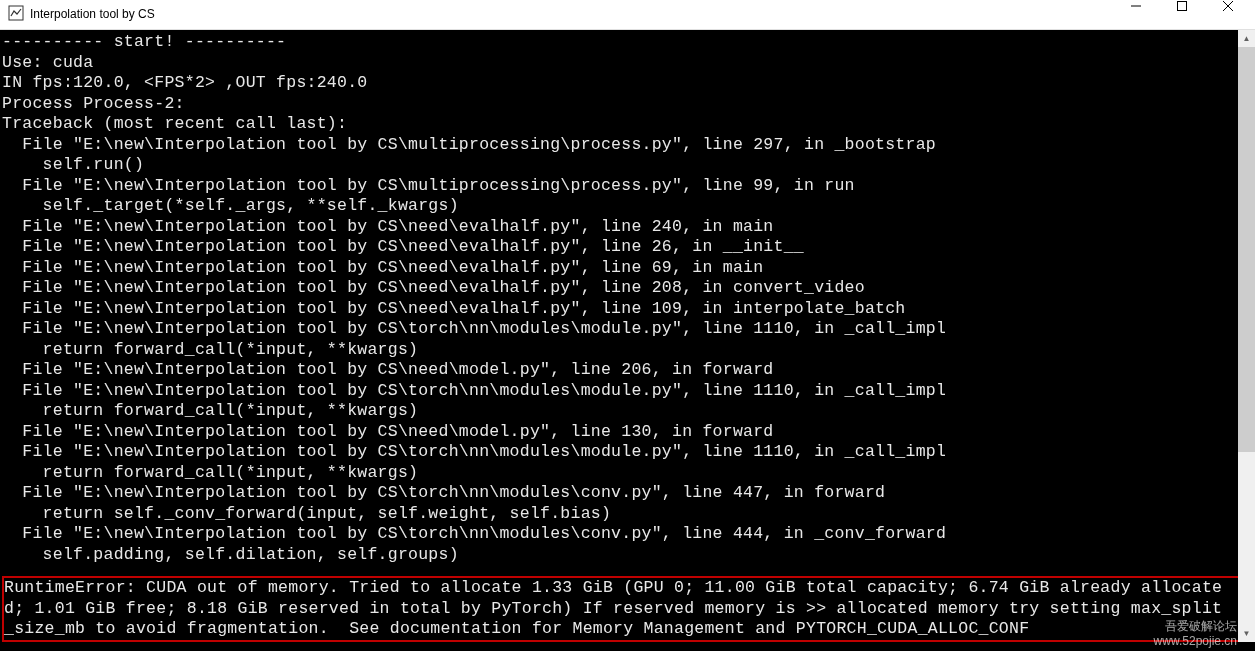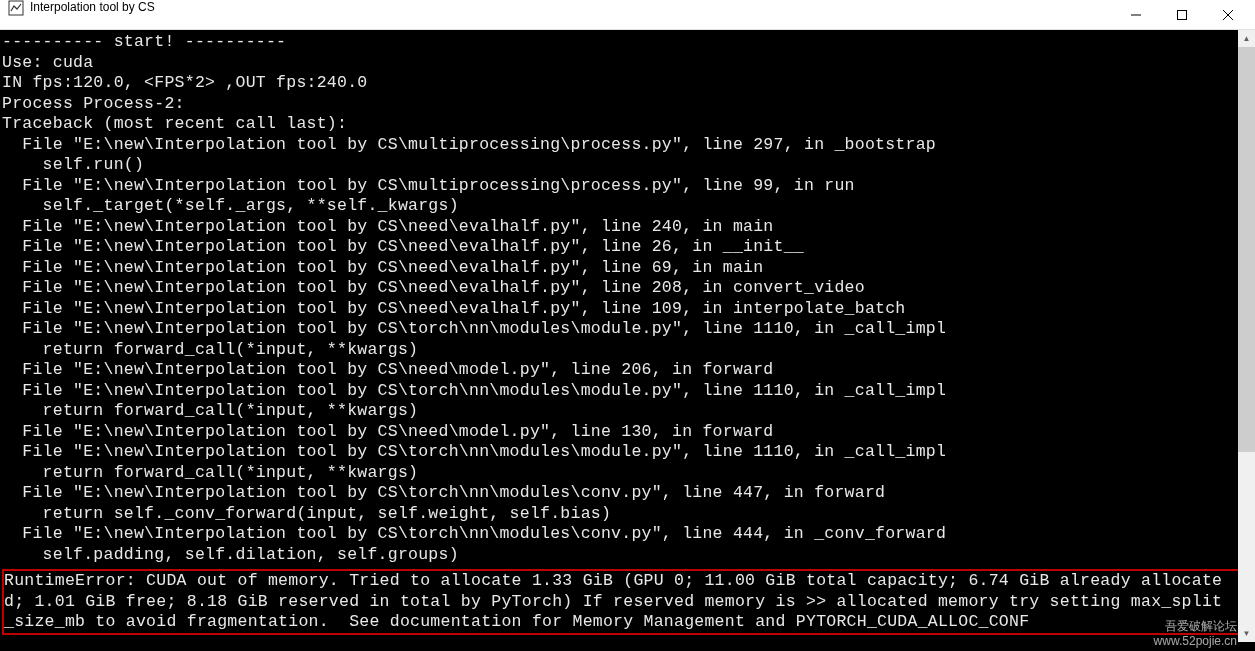--- a/index.html
+++ b/index.html
@@ -12,22 +12,22 @@
       height: 651px;
       background: #fff;
       font-family: "Segoe UI", Arial, sans-serif;
       overflow: hidden;
       position: relative;
     }
     .title-bar {
       height: 30px;
       background: #fff;
       display: flex;
-      align-items: flex-start;
-      padding: 0 4px;
+      align-items: flex-end;
+      padding: 8px 4px;
       border-bottom: 1px solid #e0e0e0;
     }
     .title-icon {
       width: 16px;
       height: 16px;
       margin-right: 6px;
       margin-left: 4px;
     }
     .title-text {
       font-size: 12px;
@@ -57,21 +57,21 @@
       height: 632px;
       padding: 2px 0 2px 2px;
       white-space: pre;
       letter-spacing: 0.25px;
       position: relative;
       overflow: hidden;
     }
     .error-box {
       border: 2px solid #c00000;
       padding: 0;
-      margin-top: 4px;
+      margin-top: 11px;
     }
     .scrollbar {
       position: absolute;
       right: 0;
       top: 30px;
       width: 17px;
       height: 612px;
       background: #f0f0f0;
     }
     .scroll-track {

